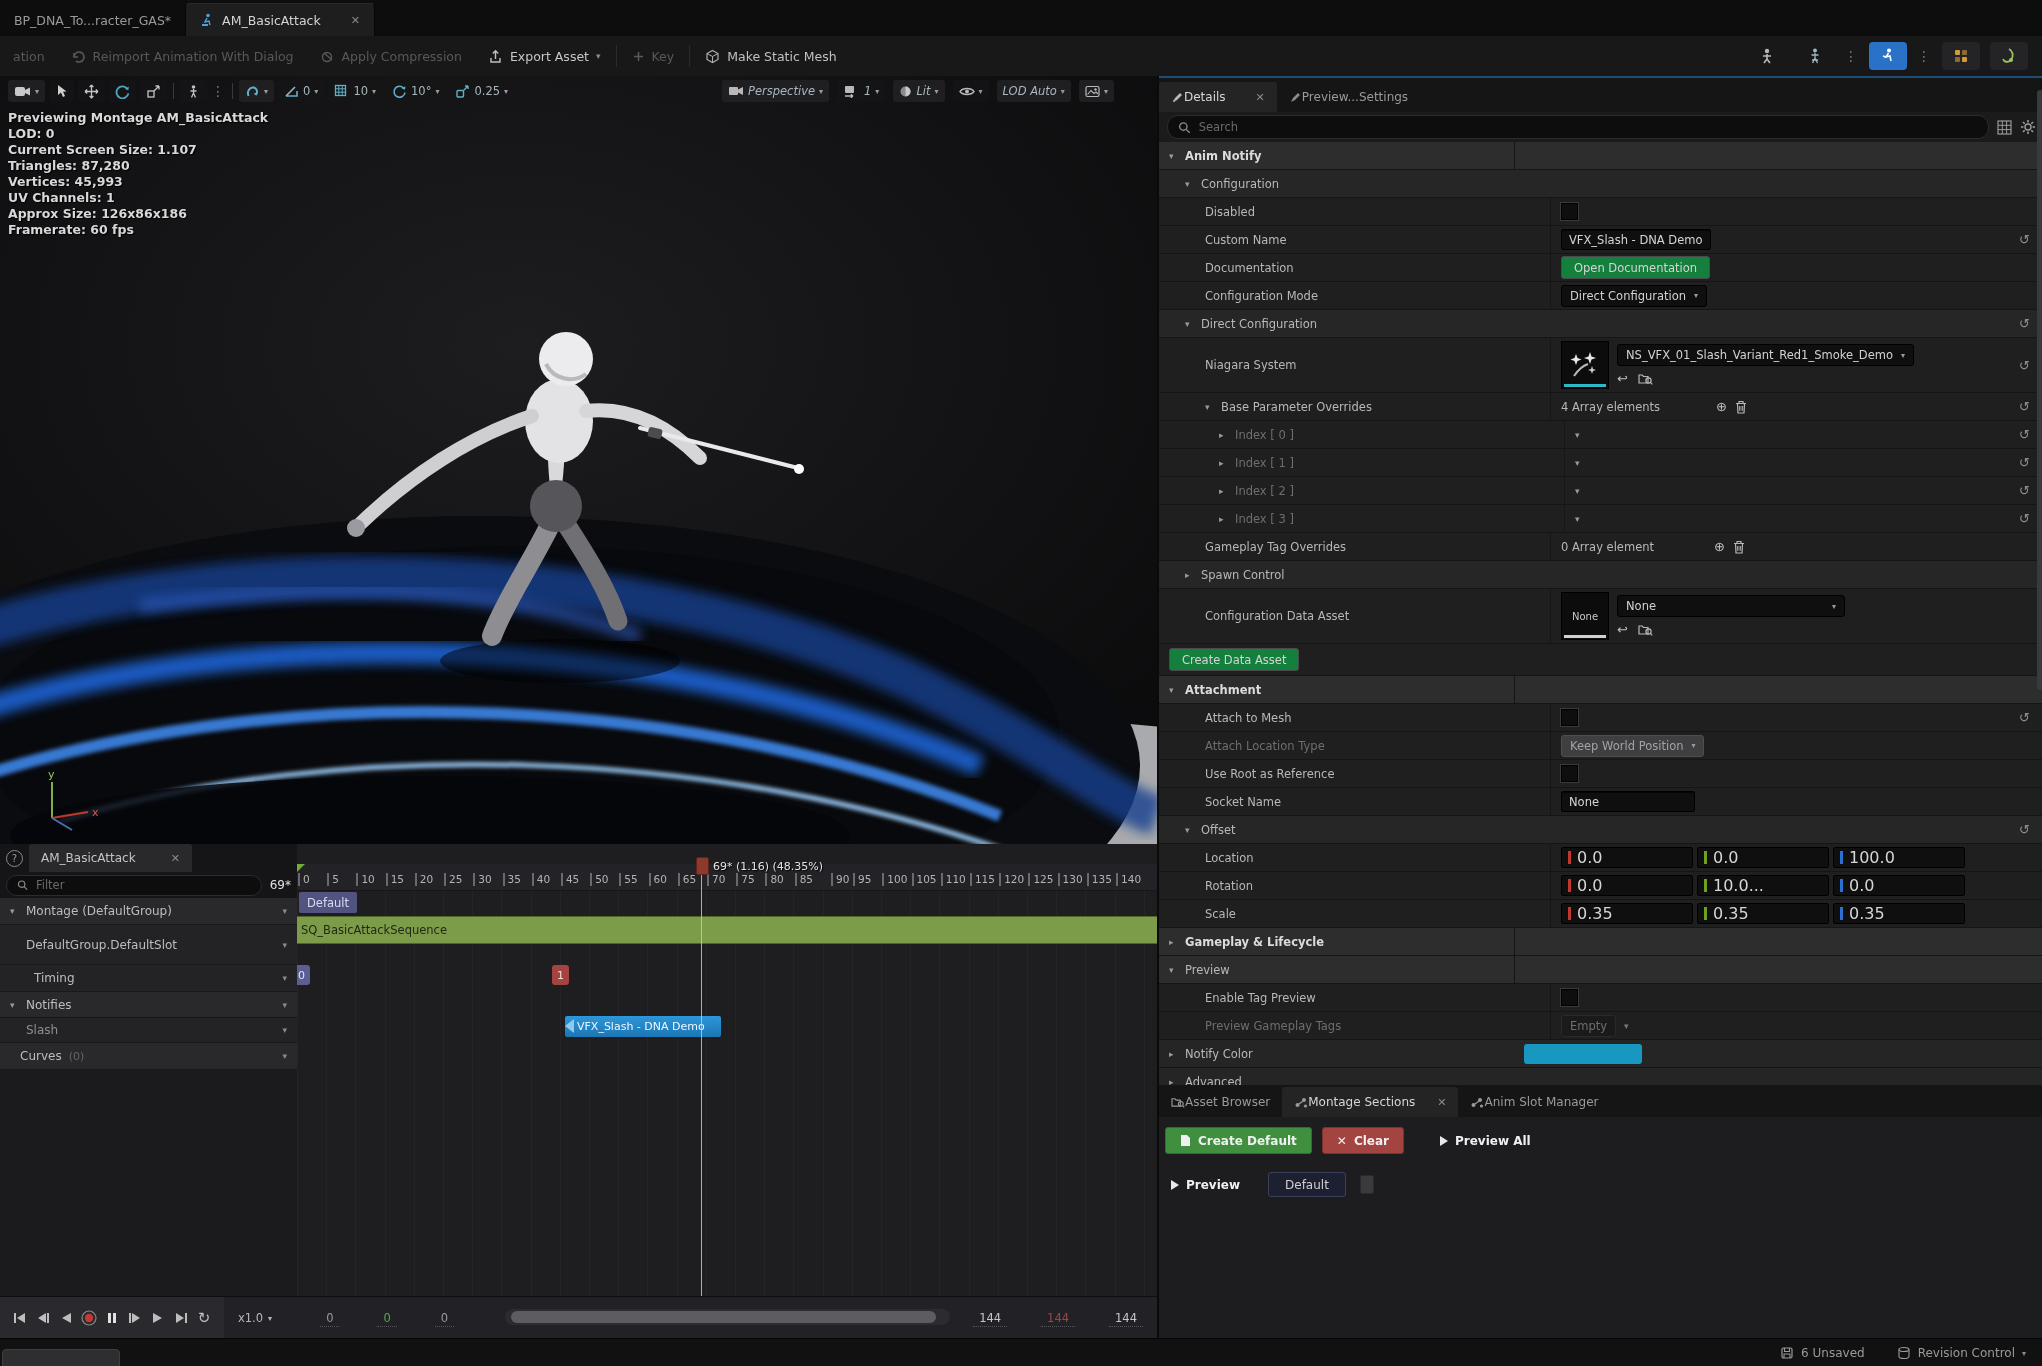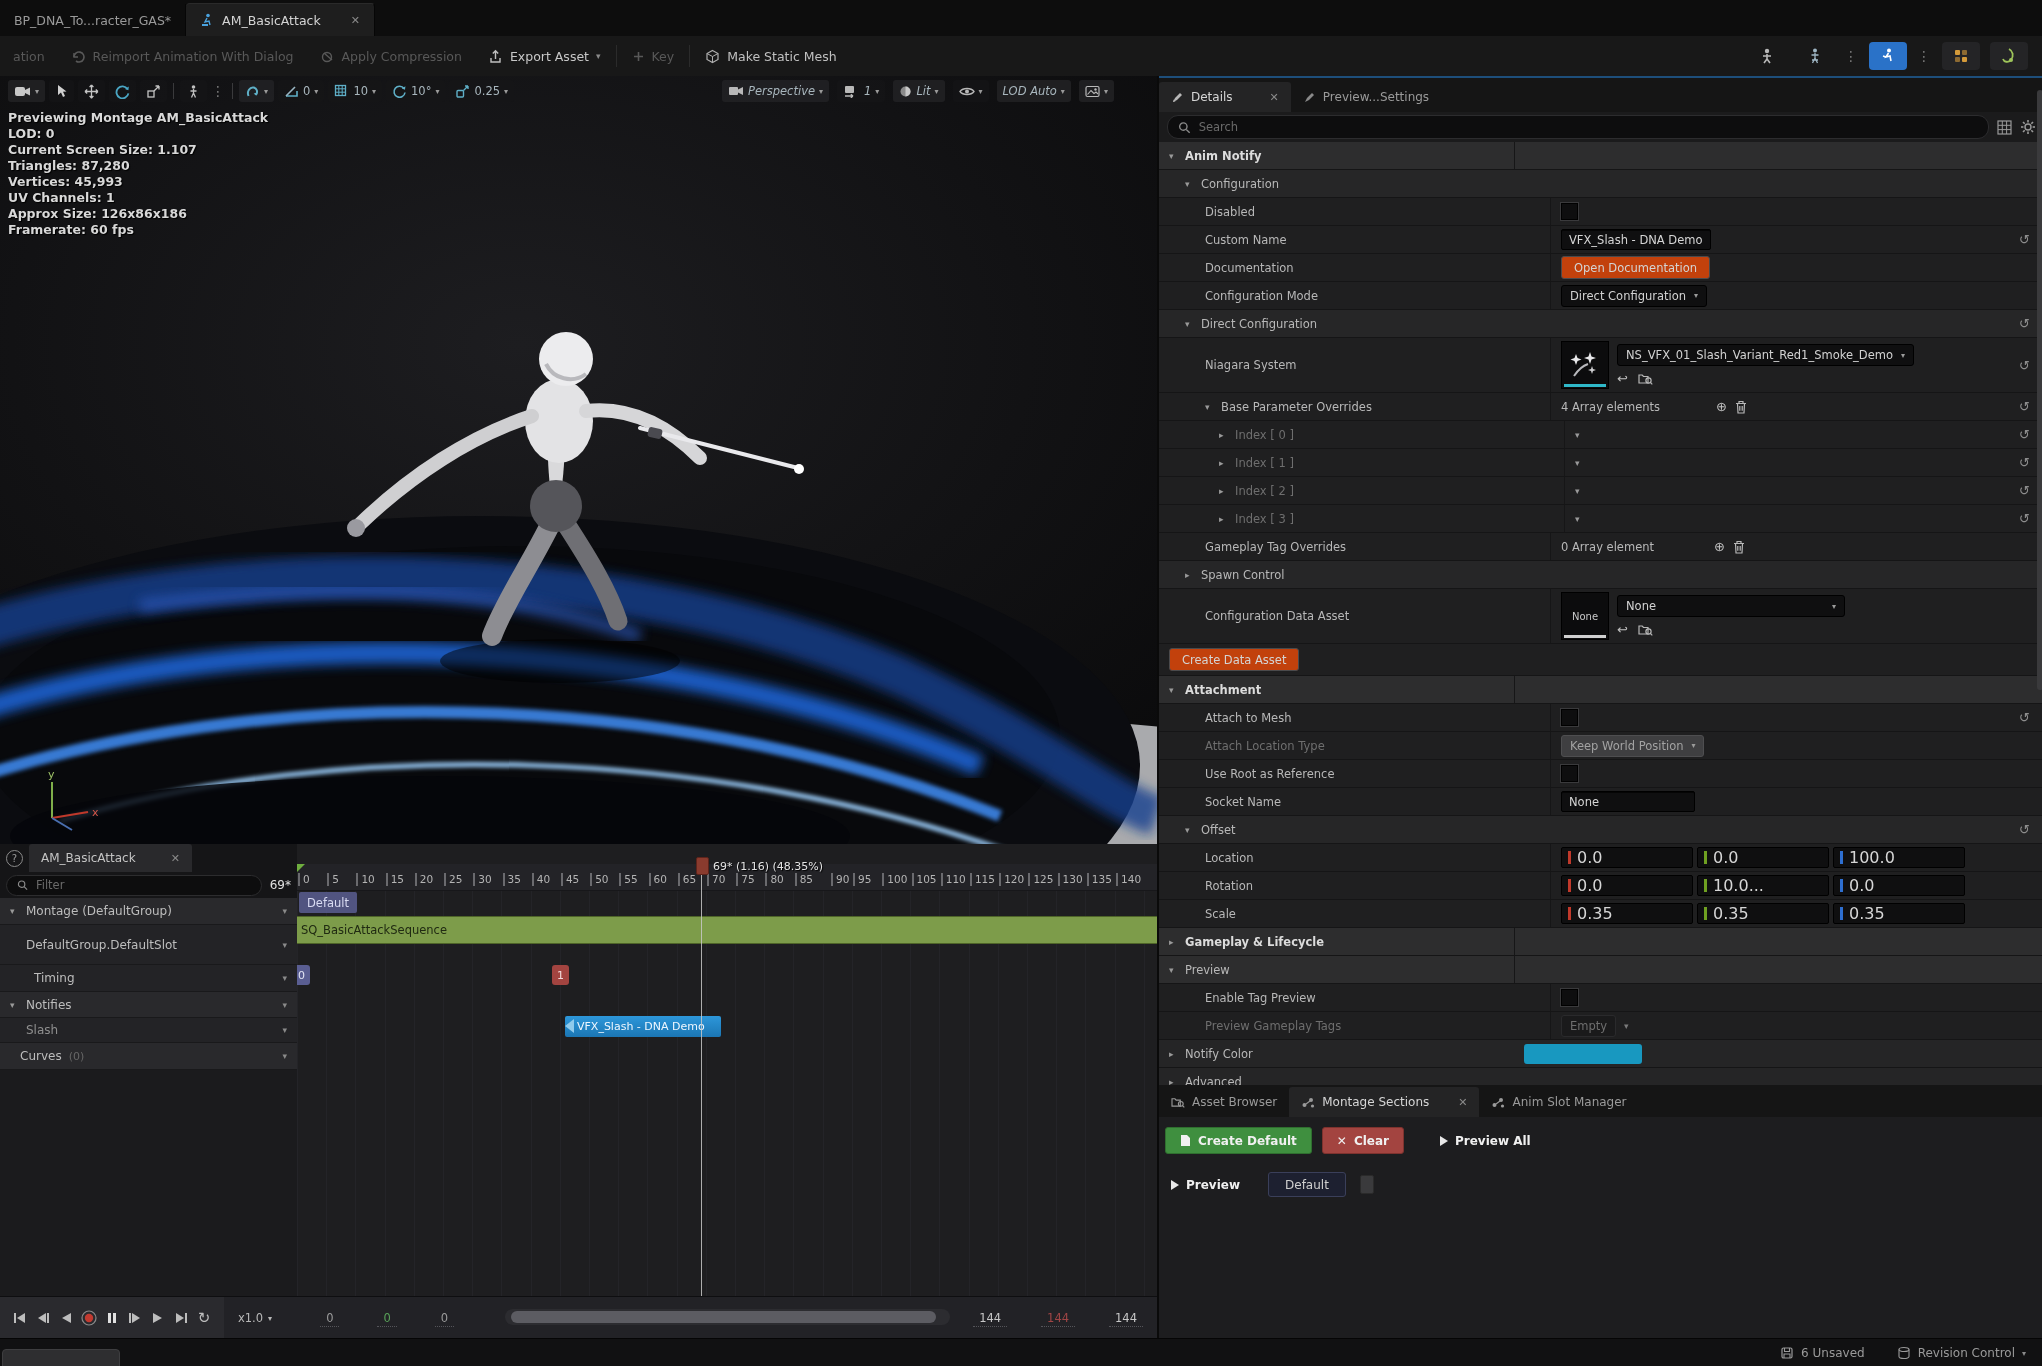--- a/index.html
+++ b/index.html
@@ -35,21 +35,21 @@
   .vpt.box{background:rgba(34,34,37,.85);}
   .vpt .c{font-size:8px;color:#9a9a9a;}
   .vp-sep{width:1px;height:16px;background:#3a3a3c;margin:0 2px;}
   .vp-right{position:absolute;left:722px;top:2px;display:flex;align-items:center;gap:8px;height:26px;font-style:italic;}
   #vp-stats{left:8px;top:34px;color:#d8d8d8;font-size:12.5px;font-weight:bold;line-height:16px;text-shadow:1px 1px 1px #000;z-index:4;}
   #axis-gizmo{left:34px;top:690px;width:70px;height:70px;z-index:4;}
 
   
   #details{left:1157px;top:76px;width:885px;height:1009px;background:#1b1b1c;border-left:2px solid #0a0a0a;overflow:hidden;}
   #dtabs{height:34px;display:flex;align-items:flex-end;background:#151515;border-top:2px solid #1d4e7a;}
-  .panel-tab{height:30px;display:flex;align-items:center;gap:7px;padding:0 12px;font-size:12px;color:#9a9a9a;background:#151515;}
+  .panel-tab{height:30px;display:flex;align-items:center;padding:0 12px;font-size:12px;color:#9a9a9a;background:#151515;}
   .panel-tab.active{background:#242425;color:#d6d6d6;border-radius:3px 3px 0 0;}
   #dsearchrow{height:30px;display:flex;align-items:center;gap:8px;padding:0 8px;background:#1b1b1c;}
   .searchbox{flex:1;height:22px;background:#0d0d0e;border:1px solid #2c2c2e;border-radius:11px;display:flex;align-items:center;gap:6px;padding:0 10px;}
   .searchbox input{background:transparent;border:none;outline:none;color:#c8c8c8;font-size:11.5px;width:100%;font-family:inherit;}
   .searchbox input::placeholder{color:#6a6a6a;}
   #drows{overflow:hidden;height:945px;}
   .drow{position:relative;display:flex;align-items:center;height:27px;background:#1f1f20;border-bottom:1px solid #151516;}
   .drow.tall{height:54px;}
   .drow.cat{background:#2d2d2e;}
   .drow.cat .lbl{color:#dcdcdc;font-weight:bold;}
@@ -59,21 +59,21 @@
   .lbl{color:#b8b8b8;font-size:11.5px;white-space:nowrap;}
   .lbl.gray{color:#6e6e6e;}
   .exp{font-size:9px;color:#9a9a9a;width:10px;flex:none;}
   .dval{flex:1;display:flex;align-items:center;gap:8px;padding-left:10px;min-width:0;}
   .reset{position:absolute;right:14px;color:#8d8d8d;font-size:13px;}
   .chk{width:15px;height:15px;background:#0e0e0f;border:1px solid #000;box-shadow:0 0 0 1px #3a3a3c;}
   .field{height:19px;background:#0f0f10;border:1px solid #000;box-shadow:inset 0 1px 0 #050505;color:#d6d6d6;font-size:11.5px;display:flex;align-items:center;padding:0 7px;border-radius:2px;white-space:nowrap;}
   .dd{height:20px;background:#0f0f10;border:1px solid #000;border-radius:3px;color:#d2d2d2;font-size:11.5px;display:flex;align-items:center;gap:8px;padding:0 8px;white-space:nowrap;}
   .dd.graybtn{background:#3f3f41;border-color:#4e4e50;color:#a2a2a2;}
   .dd .c{font-size:8px;color:#9a9a9a;}
-  .btn{height:21px;background:#c2410c;border:1px solid #4a4a4c;border-radius:3px;color:#d4d4d4;font-size:11.5px;display:flex;align-items:center;padding:0 12px;white-space:nowrap;}
+  .btn{height:21px;background:#15803d;border:1px solid #4a4a4c;border-radius:3px;color:#d4d4d4;font-size:11.5px;display:flex;align-items:center;padding:0 12px;white-space:nowrap;}
   .vec{display:flex;align-items:center;gap:4px;}
   .vfield{width:118px;height:19px;background:#0f0f10;border:1px solid #000;border-radius:2px;color:#d6d6d6;font-size:16px;display:flex;align-items:center;padding:0 6px;gap:0;}
   .vbar{width:3px;height:13px;margin-right:6px;flex:none;}
   .vx{background:#c0392b;} .vy{background:#6fa021;} .vz{background:#2e6fd1;}
   .thumb{width:46px;height:46px;background:#0c0c0d;border:1px solid #000;flex:none;display:flex;align-items:center;justify-content:center;position:relative;color:#c8c8c8;font-size:10px;}
   .thumb .ul{position:absolute;left:2px;right:2px;bottom:1px;height:3px;}
   .ul-teal{background:#2fb8c8;} .ul-white{background:#cfcfcf;}
   .mini-icons{display:flex;align-items:center;gap:10px;color:#b8b8b8;font-size:13px;}
   .arr-ico{font-size:13px;color:#c0c0c0;}
   .swatch{width:118px;height:20px;border-radius:3px;}

